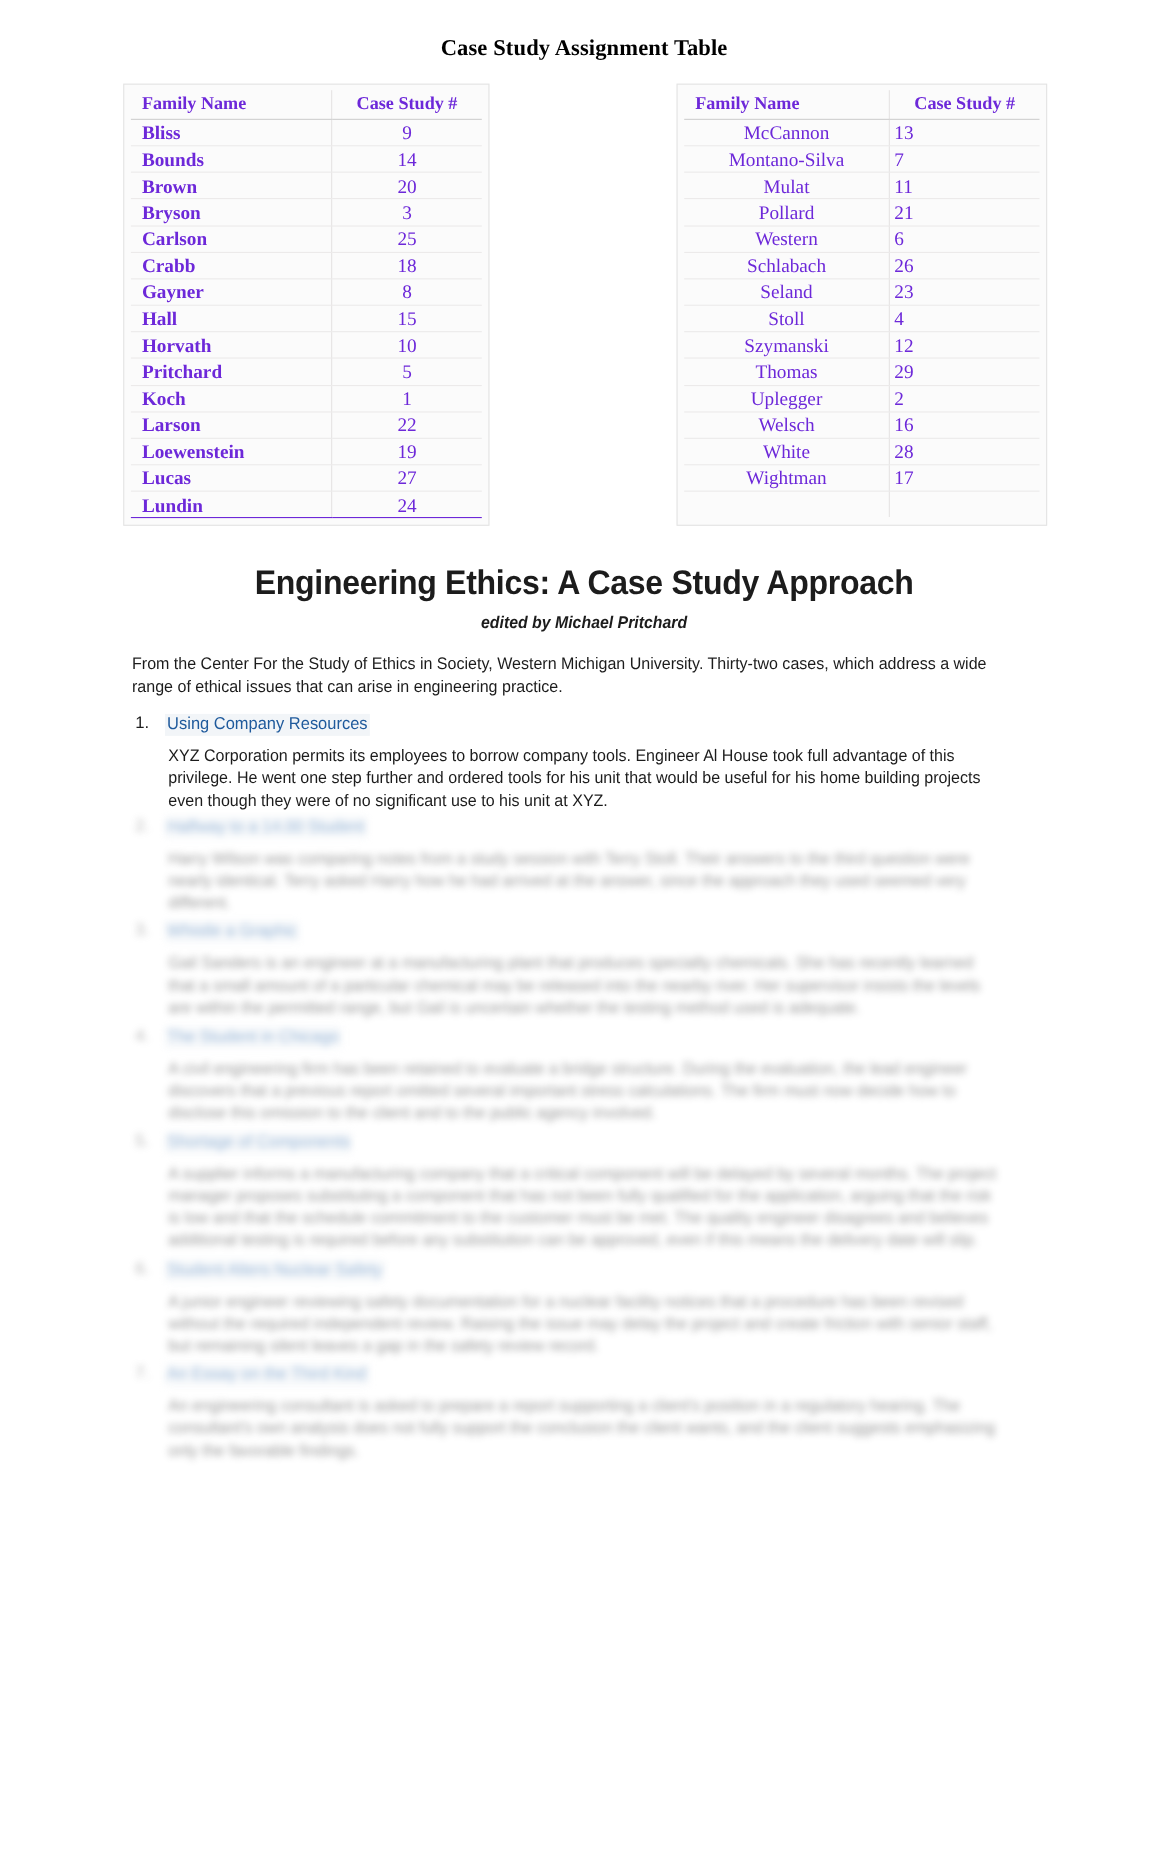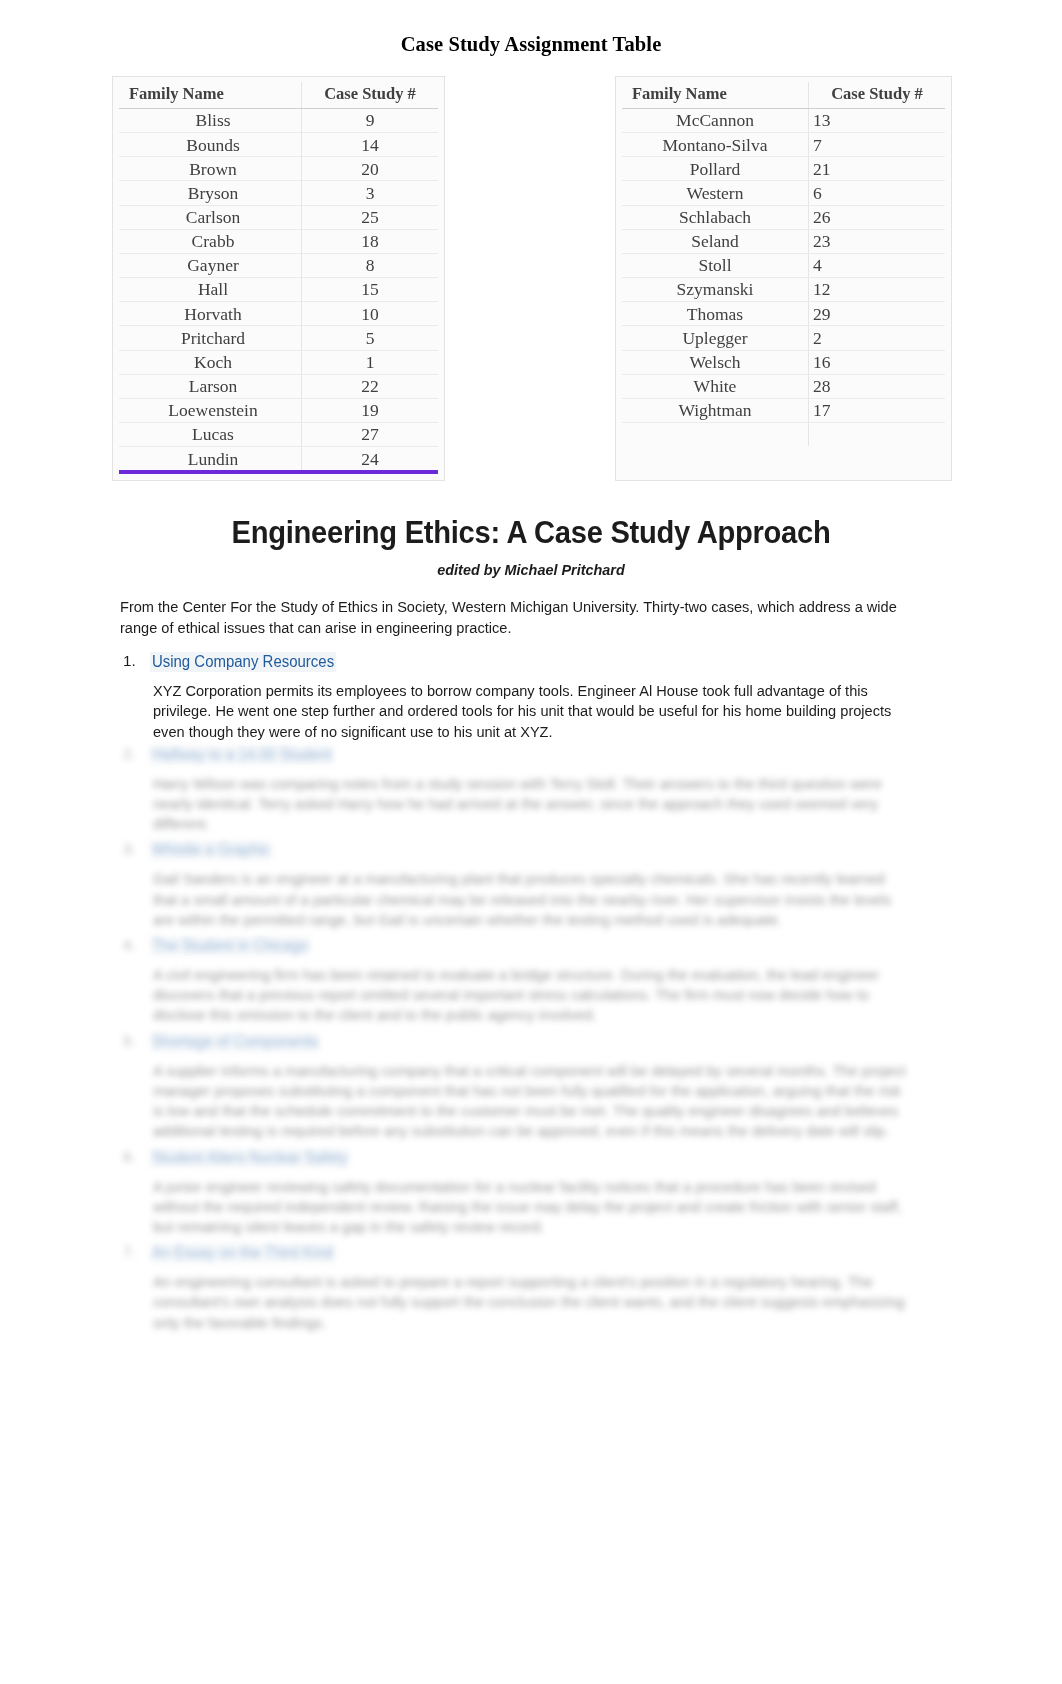--- a/index.html
+++ b/index.html
@@ -49,40 +49,40 @@
     box-sizing: border-box;
   }
   .tbl-wrap.left  { width: 333px; }
   .tbl-wrap.right { width: 337px; }
 
   table.assign {
     border-collapse: collapse;
     width: 100%;
     font-family: "Liberation Serif", serif;
     font-size: 17px;
-    color: #404040;
+    color: #6d28d9;
   }
   table.assign th {
     font-weight: bold;
     font-size: 16.5px;
     padding: 2px 4px 4px 4px;
     border-bottom: 1px solid #cfcfcf;
     white-space: nowrap;
   }
   table.assign td {
     padding: 2.4px 4px 2.4px 4px;
     border-bottom: 1px solid #eceaea;
     font-size: 17.5px;
     line-height: 1.05;
   }
-  table.assign tr:last-child td { border-bottom: 4px solid #6d28d9; }
+  table.assign tr:last-child td { border-bottom: 1px solid #6d28d9; }
 
   
   .tbl-wrap.left th.name { text-align: left; padding-left: 10px;}
-  .tbl-wrap.left td.name { text-align: center; padding-left: 10px;}
+  .tbl-wrap.left td.name { text-align: left; padding-left: 10px; font-weight: bold;}
   .tbl-wrap.left th.num  { text-align: center; width: 128px;}
   .tbl-wrap.left td.num  { text-align: center; width: 128px;}
   .tbl-wrap.left td.name { border-right: 1px solid #e6e4e4; }
   .tbl-wrap.left th.name { border-right: 1px solid #e6e4e4; }
 
   
   .tbl-wrap.right th.name { text-align: left; padding-left: 10px;}
   .tbl-wrap.right td.name { text-align: center; }
   .tbl-wrap.right th.num  { text-align: center; width: 128px;}
   .tbl-wrap.right td.num  { text-align: left; width: 128px;}
@@ -269,20 +269,24 @@
         <tbody id="right-body">
             <tr>
               <td class="name">McCannon</td>
               <td class="num">13</td>
             </tr>
             <tr>
               <td class="name">Montano-Silva</td>
               <td class="num">7</td>
             </tr>
             <tr>
+              <td class="name">Mulat</td>
+              <td class="num">11</td>
+            </tr>
+            <tr>
               <td class="name">Pollard</td>
               <td class="num">21</td>
             </tr>
             <tr>
               <td class="name">Western</td>
               <td class="num">6</td>
             </tr>
             <tr>
               <td class="name">Schlabach</td>
               <td class="num">26</td>

